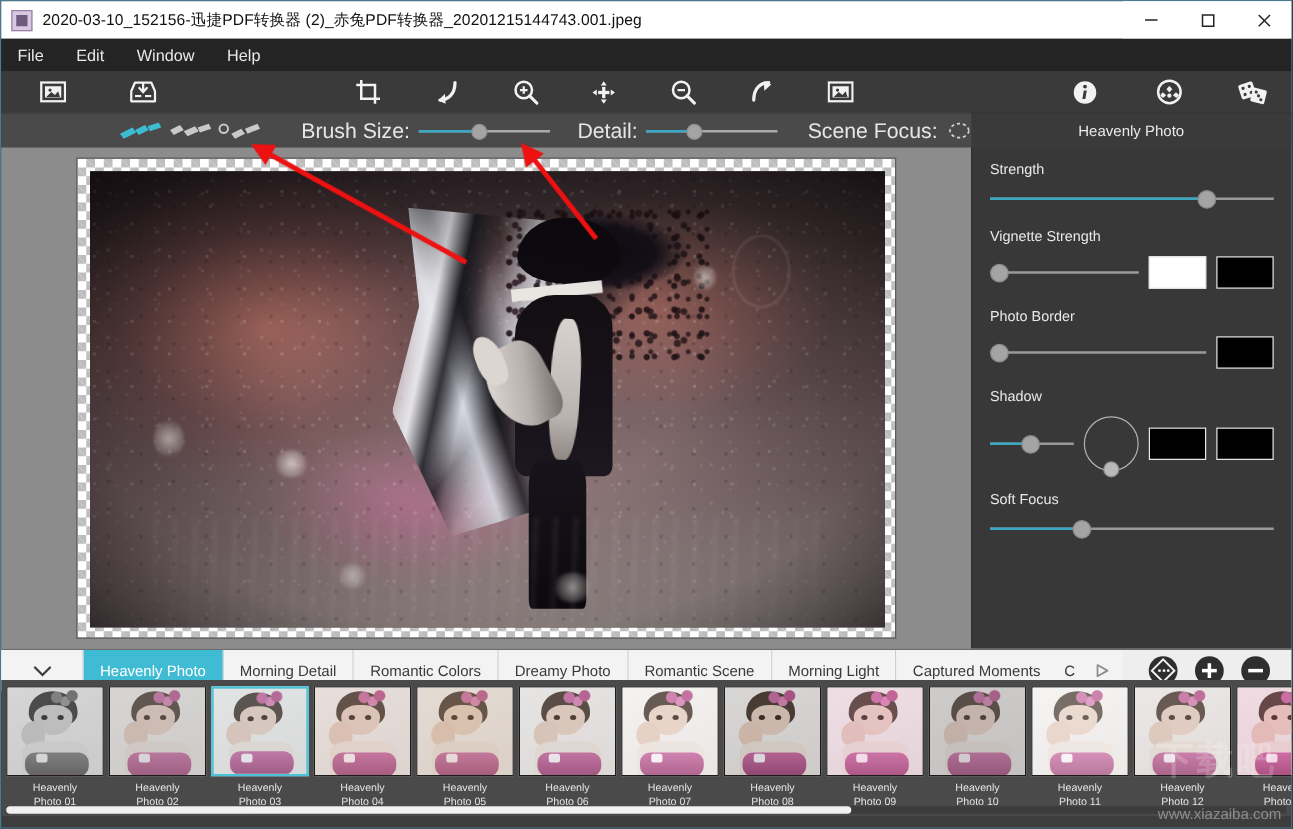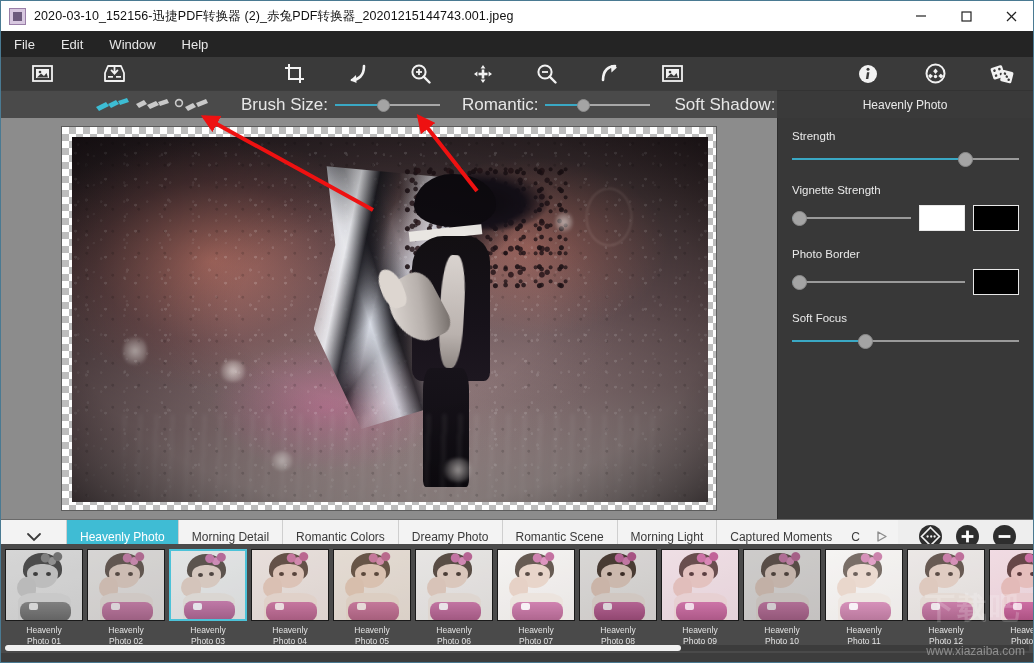--- a/index.html
+++ b/index.html
@@ -547,28 +547,28 @@
       </svg>
     </div>
     <div style="width:28px"></div>
     <div class="opt-label">Brush Size:</div>
     <div class="mini-slider">
       <div class="trk"></div>
         <div class="fill" style="width:46%"></div>
       <div class="knob" style="left:40%"></div>
     </div>
     <div style="width:22px"></div>
-    <div class="opt-label">Romantic:</div>
+    <div class="opt-label">Detail:</div>
     <div class="mini-slider">
       <div class="trk"></div>
         <div class="fill" style="width:36%"></div>
       <div class="knob" style="left:30%"></div>
     </div>
     <div style="width:24px"></div>
-    <div class="opt-label">Soft Shadow:</div>
+    <div class="opt-label">Scene Focus:</div>
     <div class="soft-focus-glyph">
       <svg width="19" height="15" viewBox="0 0 19 15">
         <ellipse cx="9.5" cy="7.5" rx="7.5" ry="5.6" fill="none" stroke="#d6d6d6" stroke-width="1.3" stroke-dasharray="2.6 2.2"></ellipse>
       </svg>
     </div>
     <div style="width:60px"></div>
     <div class="opt-chevron">❯</div>
   </div>
 
   <div class="preset-name-bar">Heavenly Photo</div>
@@ -633,20 +633,35 @@
       <div class="ctl-row">
         <div class="slider">
           <div class="trk"></div>
             <div class="fill" style="width:2%"></div>
           <div class="knob" style="left:0%"></div>
         </div>
         <div class="swatch" style="background:#000000"></div>
       </div>
     </div>
 
+    <div class="ctl">
+      <div class="ctl-label">Shadow</div>
+      <div class="ctl-row">
+        <div class="slider" style="max-width:78px">
+          <div class="trk"></div>
+            <div class="fill" style="width:45%"></div>
+          <div class="knob" style="left:38%"></div>
+        </div>
+        <div class="shadow-dial">
+          <div class="dot"></div>
+        </div>
+        <div class="swatch" style="background:#000000"></div>
+        <div class="swatch" style="background:#000000"></div>
+      </div>
+    </div>
 
     <div class="ctl">
       <div class="ctl-label">Soft Focus</div>
       <div class="ctl-row">
         <div class="slider">
           <div class="trk"></div>
             <div class="fill" style="width:32%"></div>
           <div class="knob" style="left:29%"></div>
         </div>
       </div>

